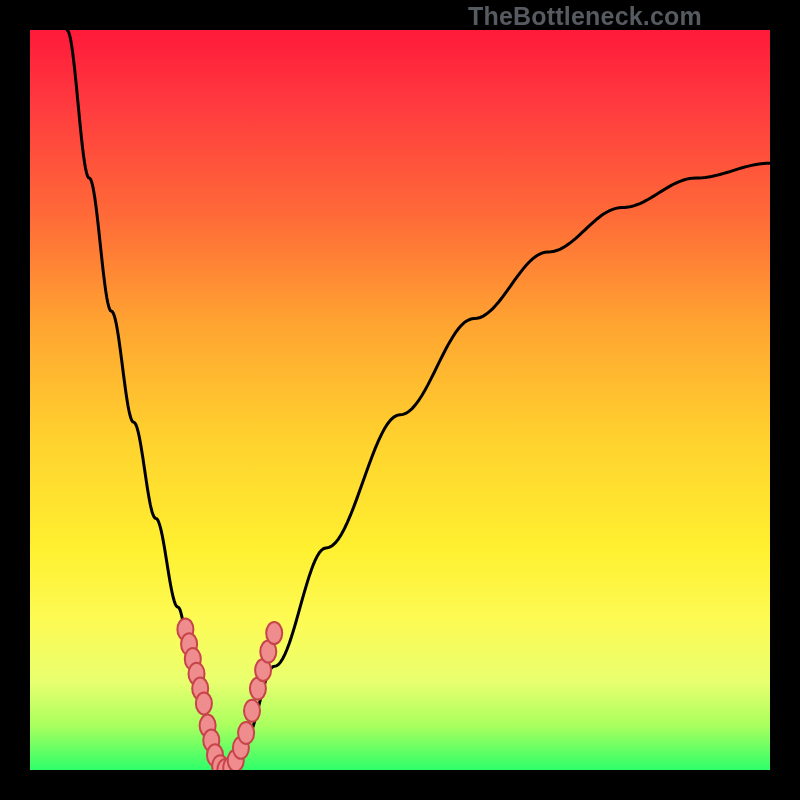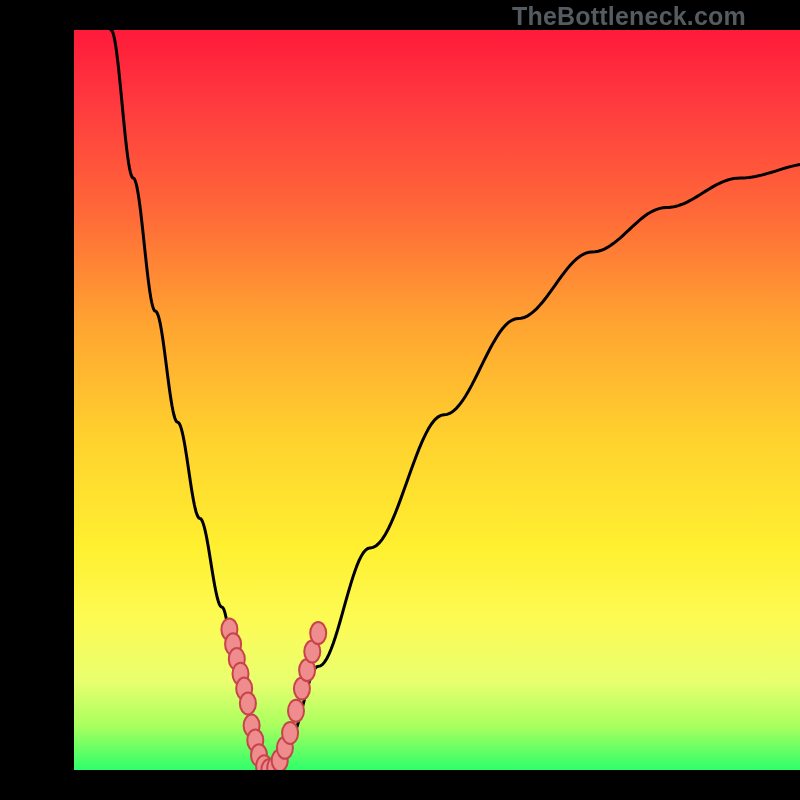--- a/index.html
+++ b/index.html
@@ -11,21 +11,20 @@
     background: #000;
     font-family: Arial, Helvetica, sans-serif;
   }
   .frame {
     position: absolute;
     left: 0;
     top: 0;
     width: 708px;
     height: 800px;
     background: #000;
-    margin-left: 44px;
   }
   .plot {
     position: absolute;
     left: 30px;
     top: 30px;
     width: 740px;
     height: 740px;
     
     background: linear-gradient(to bottom,
       #ff1a3a 0%,

